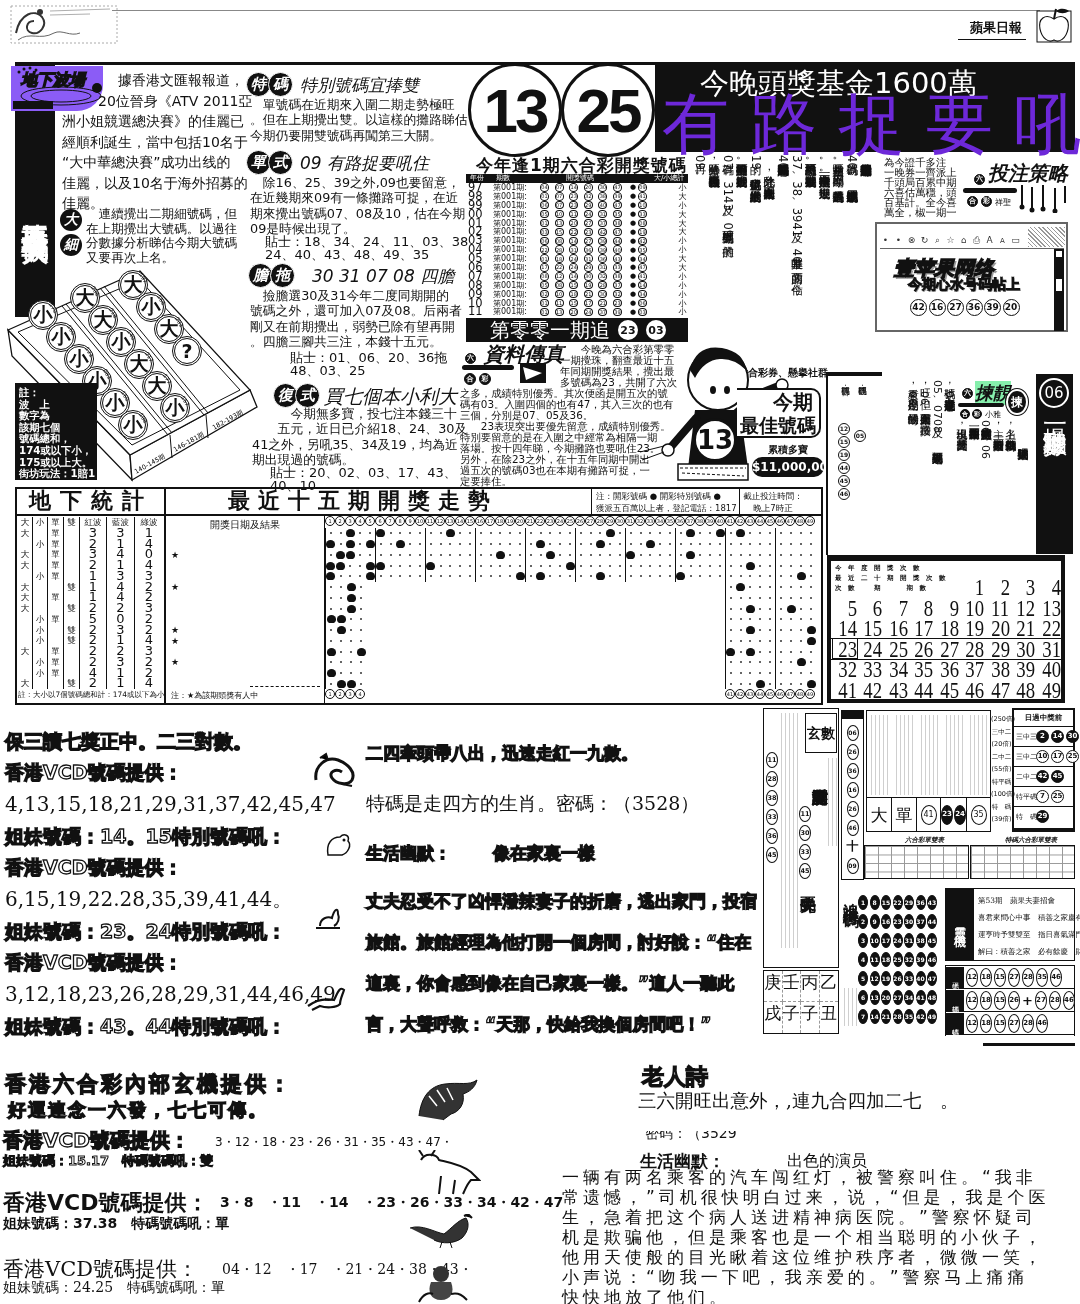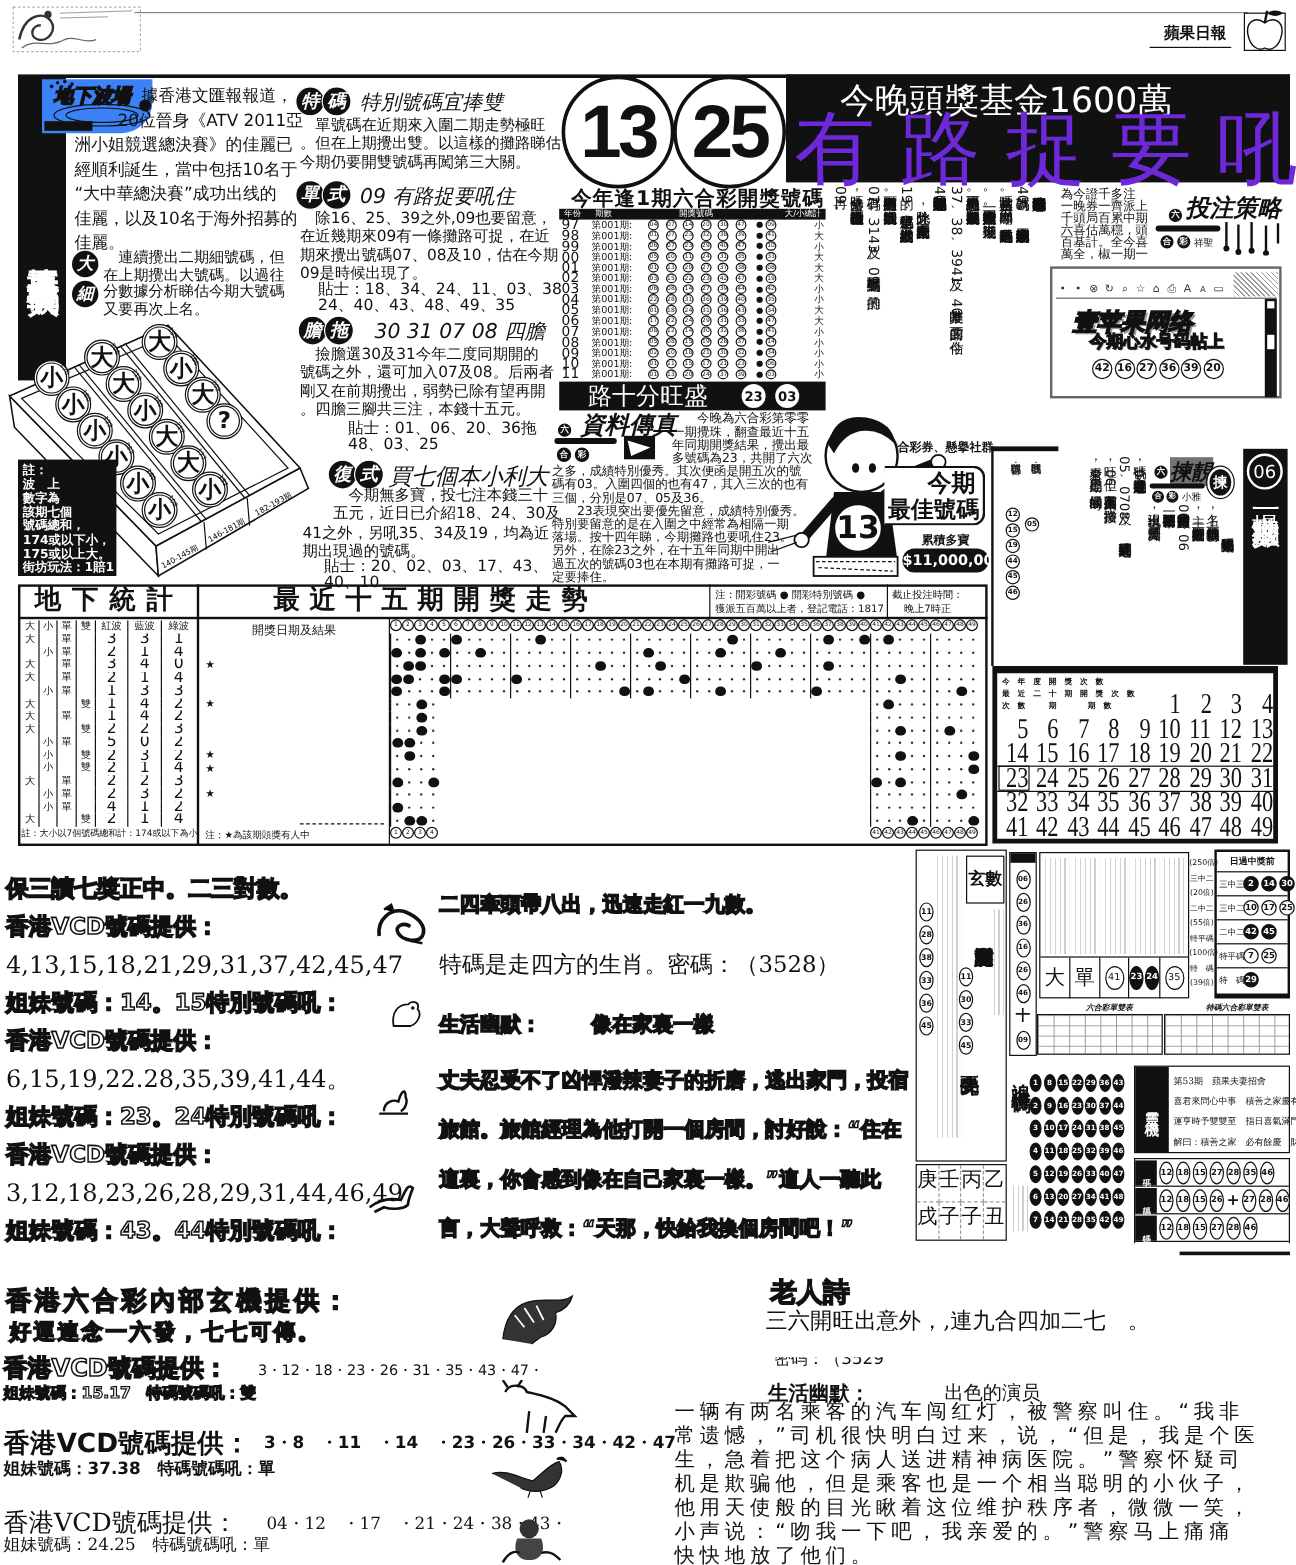--- a/index.html
+++ b/index.html
@@ -123,21 +123,21 @@
   <rect x="2" y="6" width="34" height="31" fill="none" stroke="#111" stroke-width="1"></rect>
   <path d="M19 14 C10 8 3 14 5 24 C7 34 14 38 19 35 C24 38 31 34 33 24 C35 14 28 8 19 14 Z" fill="#fff" stroke="#111" stroke-width="1.2"></path>
   <path d="M19 14 L21 4" stroke="#111" stroke-width="2"></path>
   <path d="M21 6 C26 2 32 4 34 6 C30 9 25 9 21 6Z" fill="#111"></path>
 </svg>
 
 <div class="a blk" style="left:15px;top:62px;width:1060px;height:3px"></div>
 
 <div class="a blk" style="left:15px;top:65px;width:40px;height:252px"></div>
 <div class="a vr" style="left:15px;top:113px;width:40px;height:205px;color:#fff;font-size:27px;font-weight:bold;line-height:40px;letter-spacing:-2px;text-align:center">大號碼上名要再捧</div>
-<div class="a" style="left:35px;top:66px;width:92px;height:45px;background:#3b82f6;border-radius:0 0 26px 0">
+<div class="a" style="left:11px;top:66px;width:92px;height:45px;background:#8b5cf6;border-radius:0 0 26px 0">
   <svg class="a" style="left:0;top:0" width="92" height="45">
     <circle cx="8" cy="6" r="1.5" fill="#111"></circle>
         <circle cx="13" cy="3" r="1.5" fill="#111"></circle>
         <circle cx="19" cy="2" r="1.5" fill="#111"></circle>
         <circle cx="25" cy="4" r="1.5" fill="#111"></circle>
     <ellipse cx="50" cy="30" rx="40" ry="9" fill="none" stroke="#111" stroke-width="1"></ellipse>
     <ellipse cx="50" cy="30" rx="30" ry="6" fill="none" stroke="#111" stroke-width="1"></ellipse>
     <rect x="2" y="35" width="40" height="8" fill="#111"></rect>
     <circle cx="86" cy="22" r="5" fill="#111"></circle>
   </svg>
@@ -583,21 +583,21 @@
           <span class="lt-b">24</span>
           <span class="lt-b">37</span>
           <span class="lt-b">39</span>
         </span>
       <span class="lt-dot">●</span>
       <span class="lt-b">03</span>
       <span class="lt-size">小</span>
     </div>
   </div>
 <div class="a blk" style="left:466px;top:318px;width:222px;height:24px">
-  <span class="a" style="left:24px;top:0;color:#fff;font-size:20px;line-height:24px;white-space:nowrap">路十分旺盛</span>
+  <span class="a" style="left:24px;top:0;color:#fff;font-size:20px;line-height:24px;white-space:nowrap">第零零一期追</span>
   <span class="a b" style="left:152px;top:2px;width:20px;height:20px;font-size:11px;border:2px solid #fff">23</span>
   <span class="a b" style="left:180px;top:2px;width:20px;height:20px;font-size:11px;border:2px solid #fff">03</span>
 </div>
 
 <div class="a vr analysis" style="left:688px;top:155px;width:184px;height:210px">
 
 <span class="ln">翻查近期的攪珠號碼分析最遠得留意的</span>
       <span class="ln">為號碼40。在近十期來第四門號碼的成績也</span>
       <span class="ln">是相當火旺。而今期睇40是最為首選的號碼</span>
       <span class="ln">。雖然當在一百四十八期攪過。但近幾期來</span>
@@ -734,21 +734,21 @@
       <span class="ln">主，因按近期來的分析有一</span>
       <span class="ln">條明顯的攤路直指向06。06</span>
       <span class="ln">曾在第一百四十三期開後再</span>
       <span class="ln">也沒出現，算是一個大冷門</span>
       <span class="ln">號碼，注意在近期來攪出了號碼04、</span>
       <span class="ln">05、07及08，可見近期來的細號碼之</span>
       <span class="ln">旺，但06卻已有太久未露面，按攤路</span>
       <span class="ln">來看，今期已是06登場的時候。</span>
     </div>
 <span class="a b s" style="left:962px;top:388px;width:11px;height:11px;font-size:7px">六</span>
-<div class="a" style="left:975px;top:381px;font-size:18px;font-style:italic;font-weight:900;background:#737373">揀靚</div>
+<div class="a" style="left:975px;top:381px;font-size:18px;font-style:italic;font-weight:900;background:#86efac">揀靚</div>
 <div class="a b s" style="left:1006px;top:389px;width:22px;height:26px;font-size:12px;border:2px solid #fff;outline:1px solid #111">揀</div>
 <div class="a blk" style="left:958px;top:403px;width:46px;height:4px;border-radius:2px"></div>
 <span class="a b s" style="left:960px;top:409px;width:10px;height:10px;font-size:6px">合</span>
 <span class="a b s" style="left:972px;top:409px;width:10px;height:10px;font-size:6px">彩</span>
 <span class="a" style="left:985px;top:409px;font-size:8px;background:#fff">小雅</span>
 
 <div class="a blk" style="left:1036px;top:374px;width:37px;height:180px">
   <div class="a b" style="left:3px;top:4px;width:30px;height:30px;background:#111;color:#fff;border:2px solid #fff;font-size:15px;font-weight:normal">06</div>
   <div class="a vr" style="left:3px;top:40px;width:31px;font-size:24px;line-height:31px;color:#fff;letter-spacing:-1px">數據勁一定爆</div>
 </div>

